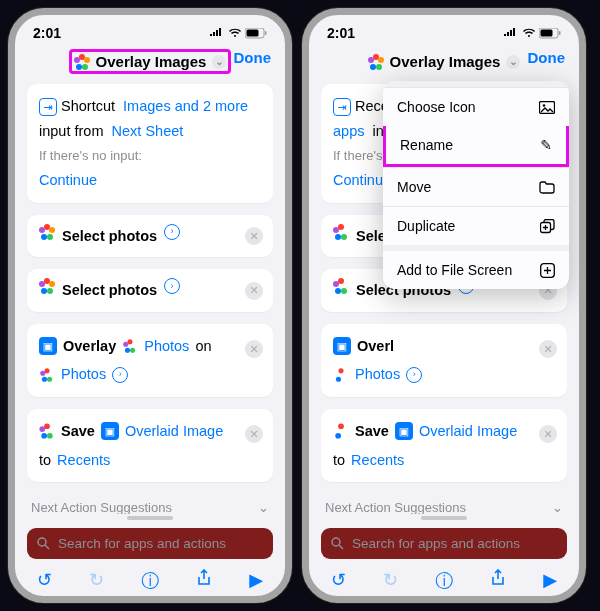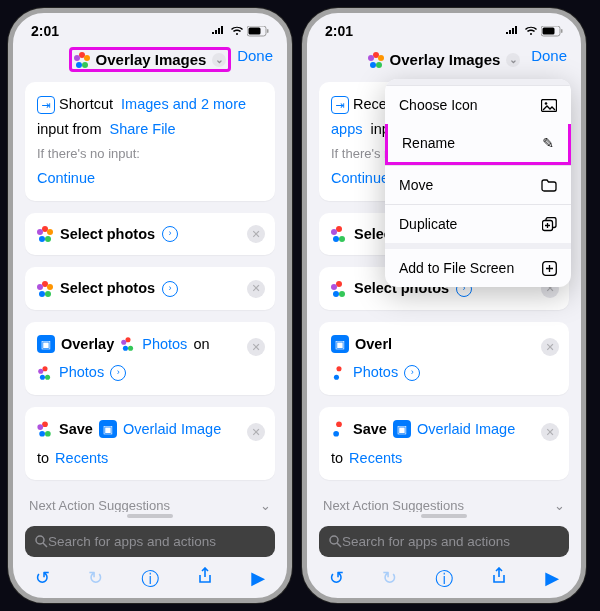--- a/index.html
+++ b/index.html
@@ -7,41 +7,41 @@
     --bg:#f2f2f7;
     --card:#ffffff;
     --text:#000000;
     --muted:#8e8e93;
     --sep:#e5e5ea;
     --magenta:#e60ce6;
   }
   *{box-sizing:border-box;font-family:-apple-system,Helvetica,Arial,sans-serif;}
   body{margin:0;background:#0a0a14;width:600px;height:611px;overflow:hidden;}
   .wrap{display:flex;gap:10px;padding:8px;position:relative;}
-  .phone{width:284px;height:595px;background:var(--bg);border-radius:36px;position:relative;overflow:hidden;border:5px solid #a3a3a3;box-shadow:0 0 0 1px #222;}
+  .phone{width:284px;height:595px;background:var(--bg);border-radius:36px;position:relative;overflow:hidden;border:7px solid #a3a3a3;box-shadow:0 0 0 1px #222;}
   .stat{display:flex;justify-content:space-between;align-items:center;padding:10px 18px 2px 18px;font-size:14px;font-weight:600;}
   .sicons{display:flex;gap:3px;align-items:center;}
   .header{display:flex;align-items:center;justify-content:center;padding:6px 10px 10px;position:relative;}
   .ht{display:flex;align-items:center;gap:6px;font-size:15px;font-weight:600;background:transparent;padding:4px 8px;border-radius:8px;}
-  .done{position:absolute;right:14px;top:6px;color:var(--blue);font-size:15px;font-weight:400;margin-left:15px;}
+  .done{position:absolute;right:14px;top:6px;color:var(--blue);font-size:15px;font-weight:700;margin-left:15px;}
   .mag{border:3px solid var(--magenta);border-radius:4px;padding:1px 2px;}
   .flower{width:16px;height:16px;position:relative;display:inline-block;}
   .flower span{position:absolute;width:6px;height:6px;border-radius:50%;}
   .chev{color:#8e8e93;font-size:10px;padding:2px;background:#e5e5ea;border-radius:50%;width:14px;height:14px;display:inline-flex;align-items:center;justify-content:center;}
   .content{padding:0 12px 0 12px;height:430px;overflow:hidden;}
   .card{background:var(--card);border-radius:10px;padding:10px 12px;margin-bottom:12px;font-size:14.5px;line-height:1.7;position:relative;box-shadow:0 1px 1px rgba(0,0,0,.04);}
-  .card.small{padding:9px 12px;display:flex;align-items:center;gap:7px;}
+  .card.small{padding:9px 12px;display:flex;gap:7px;}
   .tok{color:var(--blue);}
   .muted{color:var(--muted);font-size:13px;}
   .xclose{position:absolute;right:10px;top:50%;transform:translateY(-50%);width:18px;height:18px;border-radius:50%;background:#e5e5ea;color:#aeaeb2;font-size:11px;display:flex;align-items:center;justify-content:center;}
   .ic{width:18px;height:18px;border-radius:4px;display:inline-flex;align-items:center;justify-content:center;font-size:11px;flex-shrink:0;}
   .ic.blue{background:var(--blue);color:#fff;}
   .circ{width:16px;height:16px;border:1.4px solid var(--blue);border-radius:50%;display:inline-flex;align-items:center;justify-content:center;font-size:9px;color:var(--blue);}
   .sugg{display:flex;justify-content:space-between;align-items:center;padding:6px 4px 4px;color:var(--muted);font-size:13px;}
-  .search{background:#404040;border-radius:9px;margin:8px 12px 0;padding:8px 10px;color:var(--muted);font-size:13.5px;display:flex;align-items:center;gap:0;}
+  .search{background:#7f1d1d;border-radius:9px;margin:8px 12px 0;padding:8px 10px;color:var(--muted);font-size:13.5px;display:flex;align-items:center;gap:8px;}
   .dock{display:flex;justify-content:space-between;padding:10px 22px 4px;color:var(--blue);font-size:18px;}
   .hbar{width:100px;height:4px;background:#000;border-radius:3px;margin:5px auto 0;}
   .pill{width:46px;height:4px;background:#c7c7cc;border-radius:3px;margin:2px auto 0;}
   
   .menu{position:absolute;right:10px;top:66px;width:186px;background:#fcfcfe;border-radius:12px;box-shadow:0 8px 30px rgba(0,0,0,.25);overflow:hidden;z-index:5;}
   .mtop{display:flex;align-items:center;gap:8px;padding:10px 12px;font-size:14px;font-weight:600;}
   .mitm{display:flex;align-items:center;justify-content:space-between;padding:11px 14px;font-size:14px;border-top:1px solid var(--sep);}
   .msep{height:6px;background:#efeff4;}
   svg{display:block;}
   .row2{display:flex;align-items:center;gap:6px;flex-wrap:wrap;}
@@ -84,21 +84,21 @@
     <span class="done">Done</span>
   </div>
 
   <div class="content">
 
     <div class="card">
       <span class="ic" style="border:1.4px solid var(--blue);color:var(--blue);border-radius:4px;">⇥</span>
       <span>Shortcut</span>&nbsp;
       <span class="tok">Images and 2 more</span>&nbsp;
       <span>input from</span>&nbsp;
-      <span class="tok">Share File</span><br>
+      <span class="tok">Next Sheet</span><br>
       <span class="muted">If there's no input:</span><br>
       <span class="tok">Continue</span>
     </div>
 
     <div class="card small">
       <span class="flower">
         <span style="background:#ff3b30;top:0;left:5px"></span>
             <span style="background:#ff9500;top:3px;right:0"></span>
         <span style="background:#34c759;bottom:0;right:2px"></span>
             <span style="background:#007aff;bottom:0;left:2px"></span>

